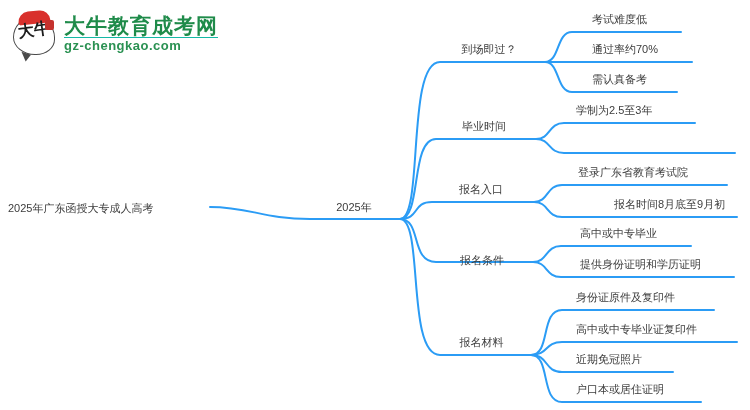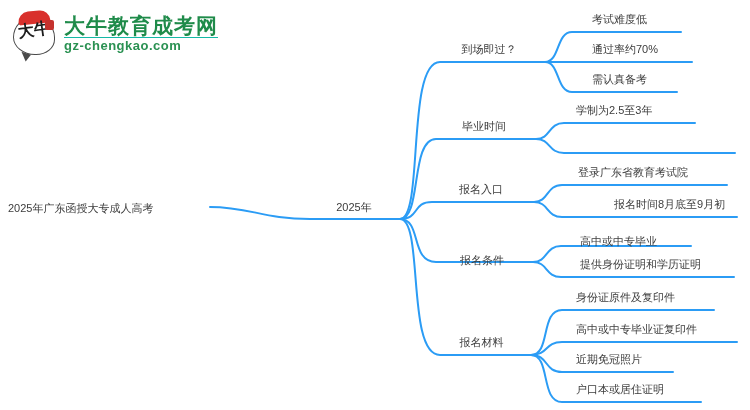--- a/index.html
+++ b/index.html
@@ -124,21 +124,21 @@
 
   <div class="node" style="left:592px;top:9px;">考试难度低</div>
   <div class="node" style="left:592px;top:39px;">通过率约70%</div>
   <div class="node" style="left:592px;top:69px;">需认真备考</div>
 
   <div class="node" style="left:576px;top:100px;">学制为2.5至3年</div>
 
   <div class="node" style="left:578px;top:162px;">登录广东省教育考试院</div>
   <div class="node" style="left:578px;top:194px;margin-left:36px;">报名时间8月底至9月初</div>
 
-  <div class="node" style="left:580px;top:231px;text-align:right;">高中或中专毕业</div>
+  <div class="node" style="left:580px;top:223px;text-align:right;">高中或中专毕业</div>
   <div class="node" style="left:580px;top:254px;">提供身份证明和学历证明</div>
 
   <div class="node" style="left:576px;top:287px;">身份证原件及复印件</div>
   <div class="node" style="left:576px;top:319px;">高中或中专毕业证复印件</div>
   <div class="node" style="left:576px;top:349px;">近期免冠照片</div>
   <div class="node" style="left:576px;top:379px;">户口本或居住证明</div>
 
 </div>
 
 </body></html>

